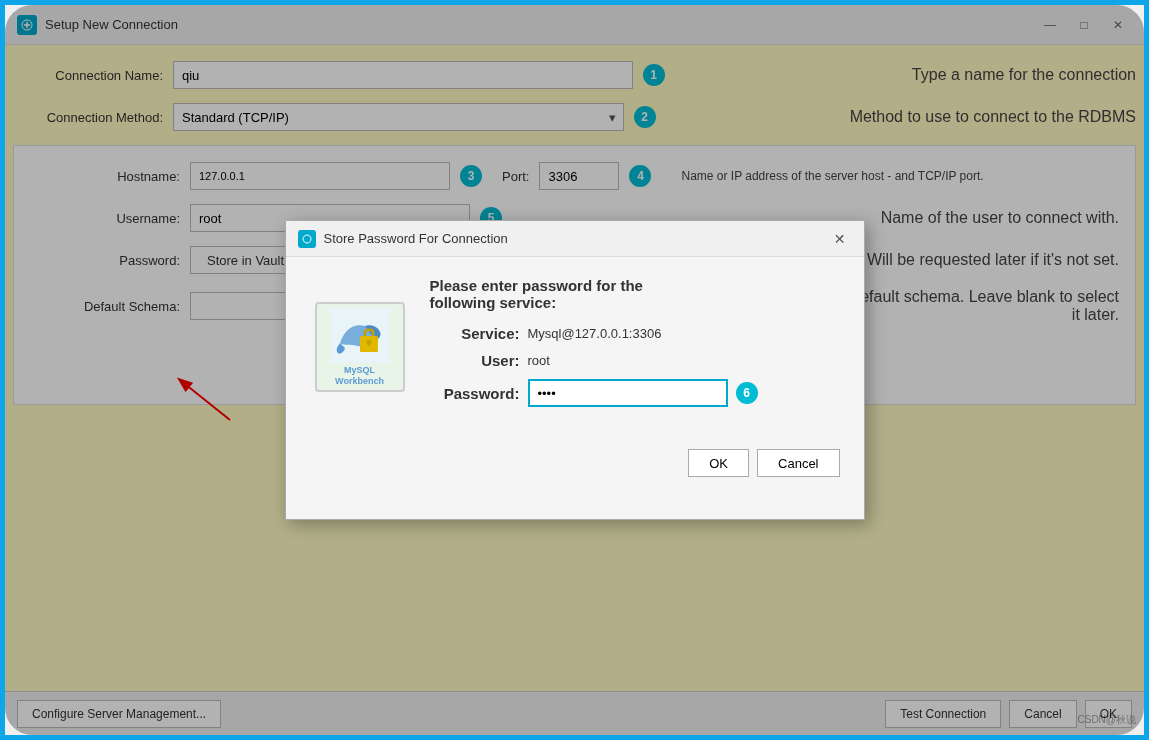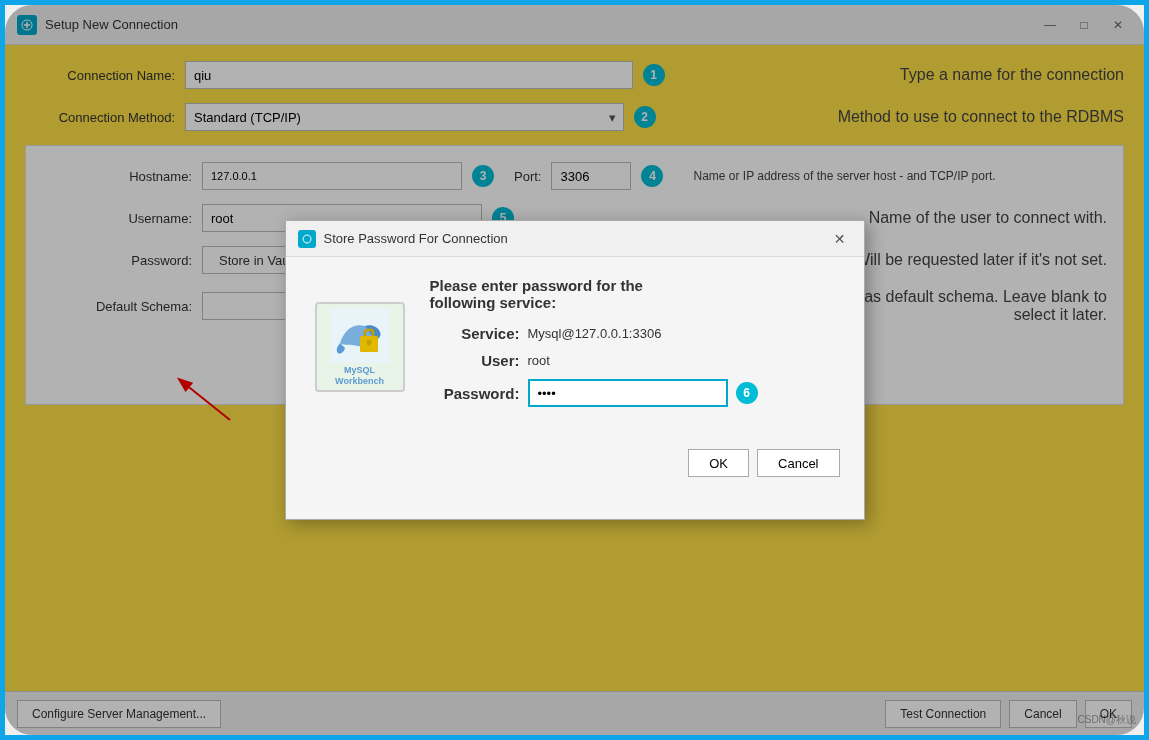--- a/index.html
+++ b/index.html
@@ -67,22 +67,22 @@
       display: flex;
       align-items: center;
       justify-content: center;
       font-size: 12px;
       color: #666;
     }
 
     
     .content-area {
       flex: 1;
-      padding: 16px 20px;
-      background: #fde047;
+      padding: 16px 8px;
+      background: #fef9c3;
       overflow: hidden;
     }
 
     
     .form-row {
       display: flex;
       align-items: center;
       margin-bottom: 14px;
       gap: 10px;
     }

